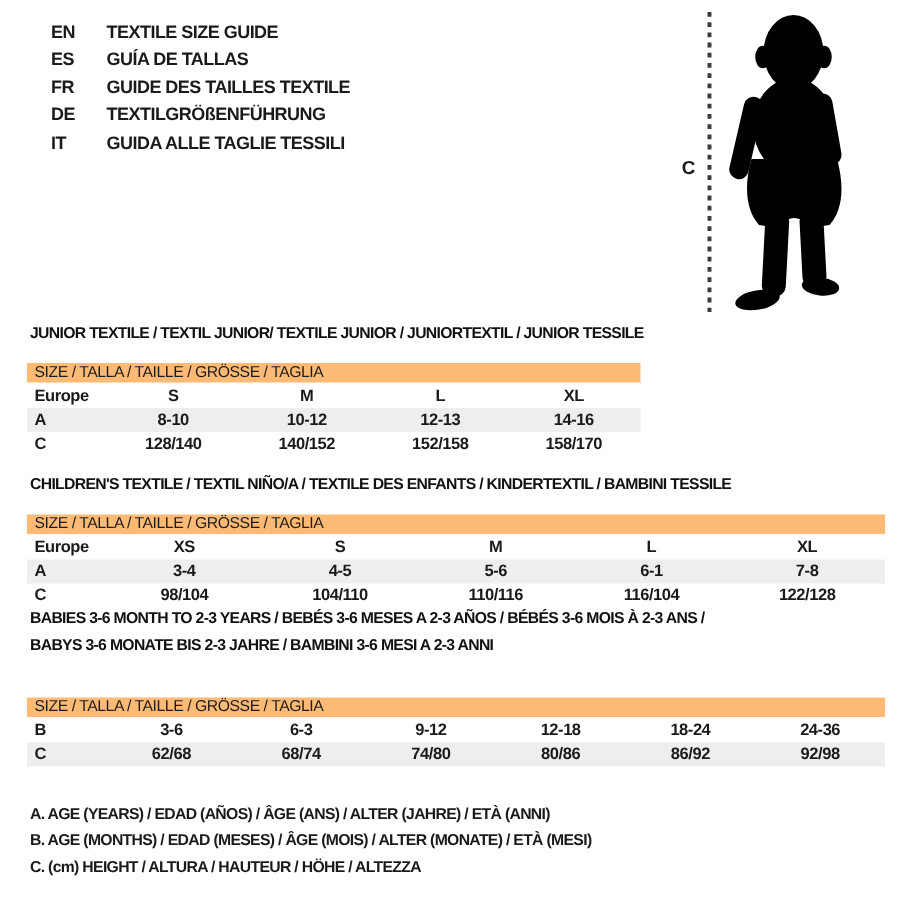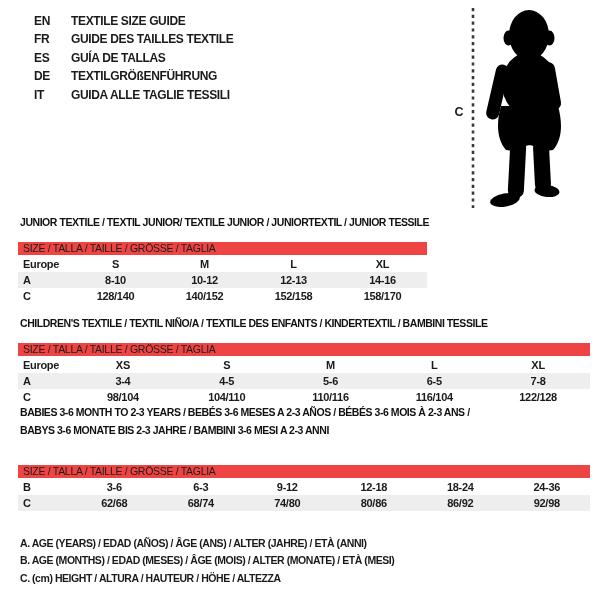--- a/index.html
+++ b/index.html
@@ -16,21 +16,21 @@
   .figure-svg{position:absolute;left:440px;top:0px;}
   .height-label{position:absolute;left:450px;top:105px;width:18px;text-align:center;
     font-size:12.5px;font-weight:bold;}
   
   .sec-title{position:absolute;left:20px;font-size:10.5px;font-weight:bold;
     letter-spacing:-0.45px;white-space:nowrap;color:#111;}
   .sec-title .tline{display:block;height:17.8px;line-height:17.8px;}
   .sec-title.single .tline{height:12px;line-height:12px;}
   
   .size-table{position:absolute;left:18px;}
-  .thead{height:13px;line-height:13.5px;background:#ef4444;padding-left:5px;
+  .thead{height:13px;line-height:13.5px;background:#fdba74;padding-left:5px;
     font-size:10.5px;letter-spacing:-0.3px;color:#1c1c1c;margin-bottom:1px;
     white-space:nowrap;overflow:hidden;}
   .trow{display:flex;height:16px;line-height:16px;font-size:11px;letter-spacing:-0.3px;font-weight:bold;}
   .trow.alt{background:#eeeeee;}
   .tlabel{width:48px;padding-left:5px;}
   .tcell{flex:1;text-align:center;}
   
   .footnotes{position:absolute;left:20px;top:535px;}
   .fn-line{height:17.3px;line-height:17.3px;font-size:10.5px;font-weight:bold;
     letter-spacing:-0.45px;white-space:nowrap;}
@@ -43,26 +43,26 @@
 </style>
 </head>
 <body>
 
 <div class="lang-list">
   <div class="lang-row">
     <span class="lang-code">EN</span>
     <span class="lang-title">TEXTILE SIZE GUIDE</span>
   </div>
   <div class="lang-row">
+    <span class="lang-code">ES</span>
+    <span class="lang-title">GUÍA DE TALLAS</span>
+  </div>
+  <div class="lang-row">
     <span class="lang-code">FR</span>
     <span class="lang-title">GUIDE DES TAILLES TEXTILE</span>
-  </div>
-  <div class="lang-row">
-    <span class="lang-code">ES</span>
-    <span class="lang-title">GUÍA DE TALLAS</span>
   </div>
   <div class="lang-row">
     <span class="lang-code">DE</span>
     <span class="lang-title">TEXTILGRÖßENFÜHRUNG</span>
   </div>
   <div class="lang-row">
     <span class="lang-code">IT</span>
     <span class="lang-title">GUIDA ALLE TAGLIE TESSILI</span>
   </div>
 </div>
@@ -124,21 +124,21 @@
     <span class="tcell">S</span>
     <span class="tcell">M</span>
     <span class="tcell">L</span>
     <span class="tcell">XL</span>
   </div>
   <div class="trow alt">
     <span class="tlabel">A</span>
     <span class="tcell">3-4</span>
     <span class="tcell">4-5</span>
     <span class="tcell">5-6</span>
-    <span class="tcell">6-5</span>
+    <span class="tcell">6-1</span>
     <span class="tcell">7-8</span>
   </div>
   <div class="trow">
     <span class="tlabel">C</span>
     <span class="tcell">98/104</span>
     <span class="tcell">104/110</span>
     <span class="tcell">110/116</span>
     <span class="tcell">116/104</span>
     <span class="tcell">122/128</span>
   </div>

